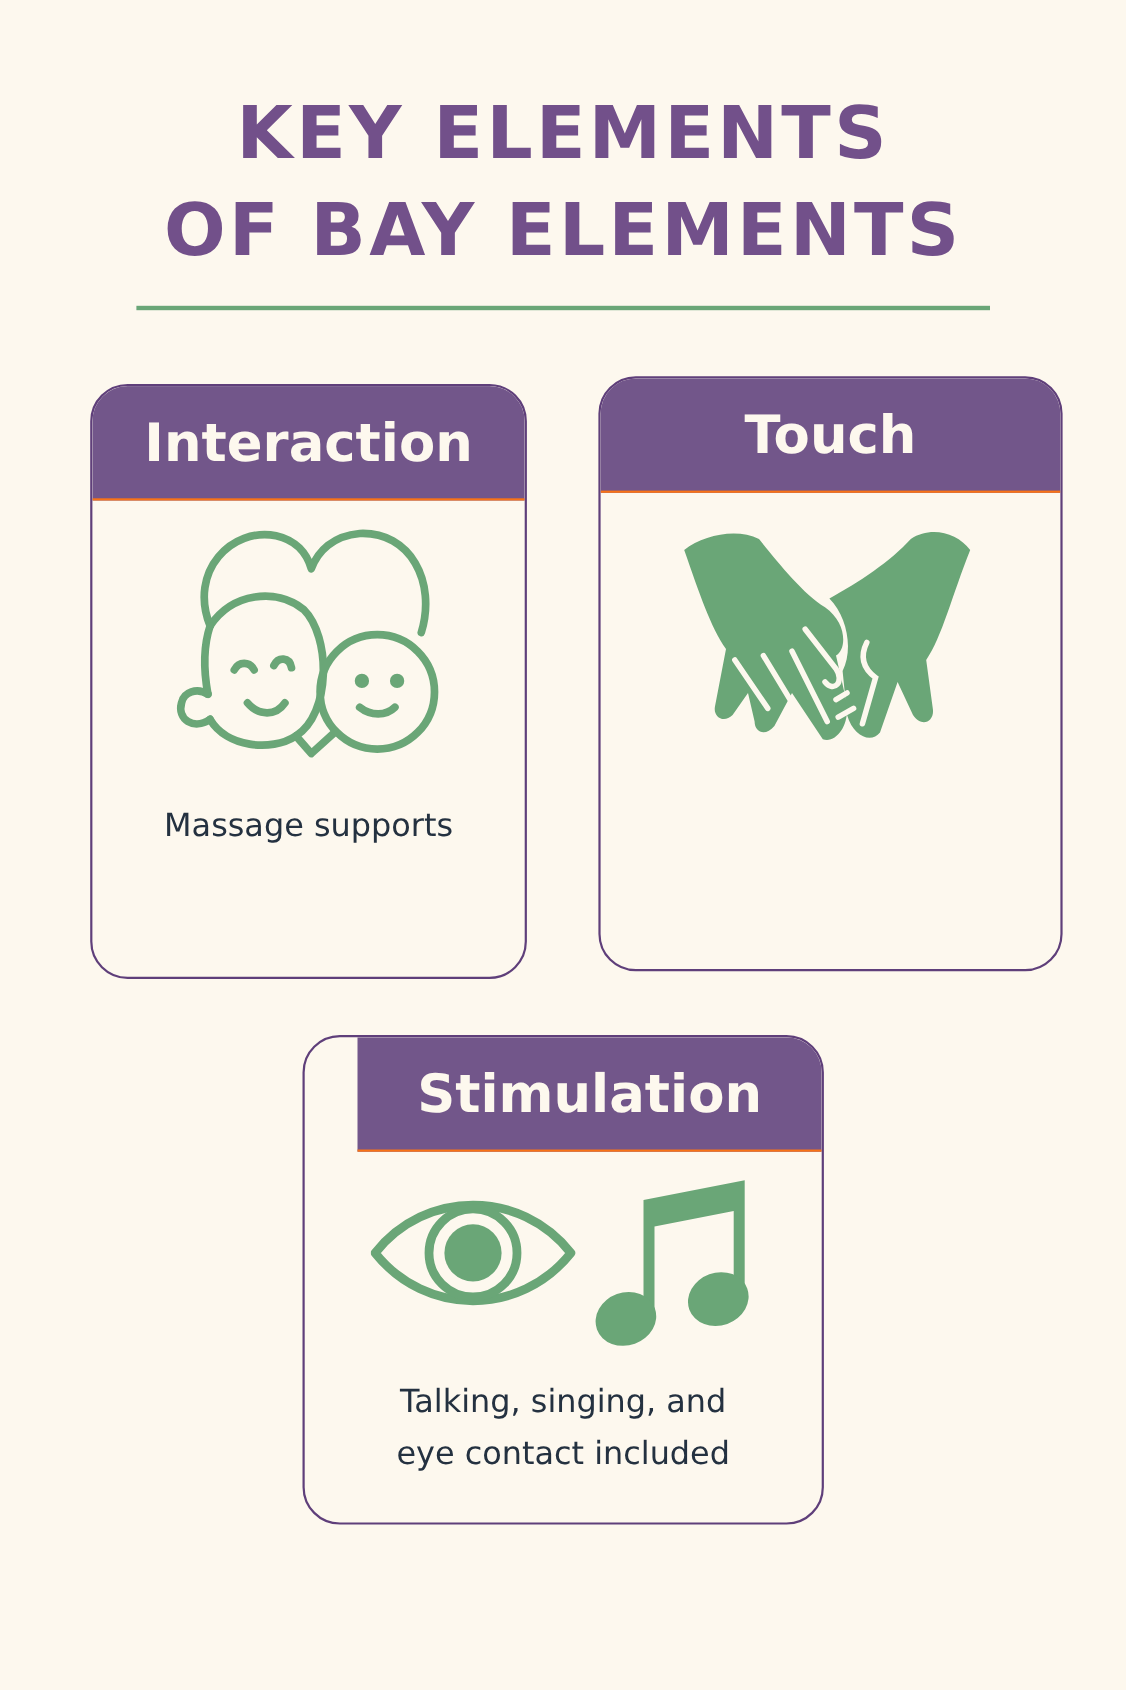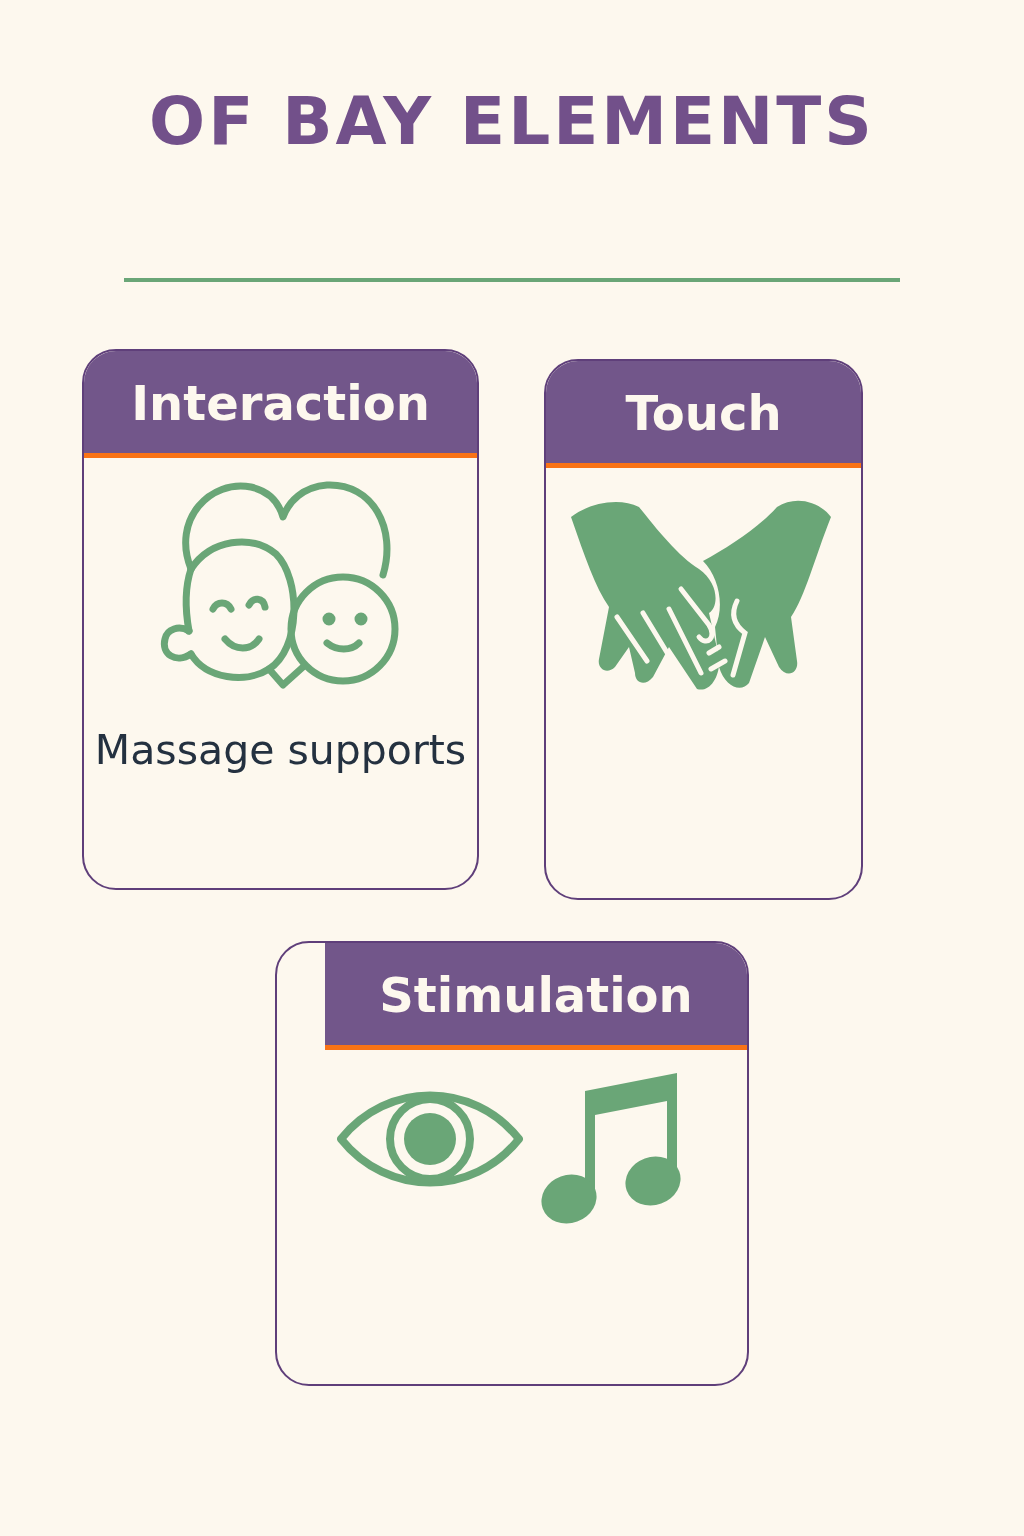--- a/index.html
+++ b/index.html
@@ -34,41 +34,42 @@
     box-sizing:border-box;
   }
   .card-header {
     background:#72568a;
     color:#fdf8ee;
     text-align:center;
     font-weight:bold;
     font-size:48px;
     height:102px;
     line-height:104px;
-    border-bottom:5px solid #f97316;
+    border-bottom:2px solid #f97316;
   }
   .card-icon {
     position:absolute; left:0; right:0;
     display:flex; justify-content:center; align-items:center;
   }
   .card-text {
     position:absolute; left:0; right:0;
     text-align:center;
     color:#243140;
-    font-size:41px;
+    font-size:29px;
     line-height:47px;
   }
   #card-interaction { left:82px; top:349px; width:397px; height:541px; }
-  #card-touch { left:544px; top:359px; width:319px; height:541px; }
+  #card-touch { left:544px; top:342px; width:422px; height:541px; }
   #card-stimulation { left:275px; top:941px; width:474px; height:445px;padding-left:48px; }
 </style>
 </head>
 <body>
 
 <div class="title">
+  <span class="line1">KEY ELEMENTS</span>
   <span class="line1">OF BAY ELEMENTS</span>
 </div>
 
 <div class="divider"></div>
 
 <div class="card" id="card-interaction">
   <div class="card-header">Interaction</div>
   <div class="card-icon" style="top:128px;">
     <svg width="260" height="230" viewBox="0 0 260 230" fill="none" stroke="#6aa677" stroke-width="7" stroke-linecap="round" stroke-linejoin="round">
 
@@ -123,13 +124,17 @@
         <circle cx="93" cy="68" r="40" fill="none" stroke="#6aa677" stroke-width="8"></circle>
         <circle cx="93" cy="68" r="26" fill="#6aa677"></circle>
       </g>
       <g fill="#6aa677">
         <path d="M248 20 L340 2 L340 112 L330 112 L330 30 L258 44 L258 130 L248 130 Z"></path>
         <ellipse cx="232" cy="128" rx="28" ry="24" transform="rotate(-20 232 128)"></ellipse>
         <ellipse cx="316" cy="110" rx="28" ry="24" transform="rotate(-20 316 110)"></ellipse>
       </g>
     </svg>
   </div>
+  <div class="card-text" style="top:308px;">
+    <div>Talking, singing, and</div>
+    <div>eye contact included</div>
+  </div>
 </div>
 
 </body></html>

